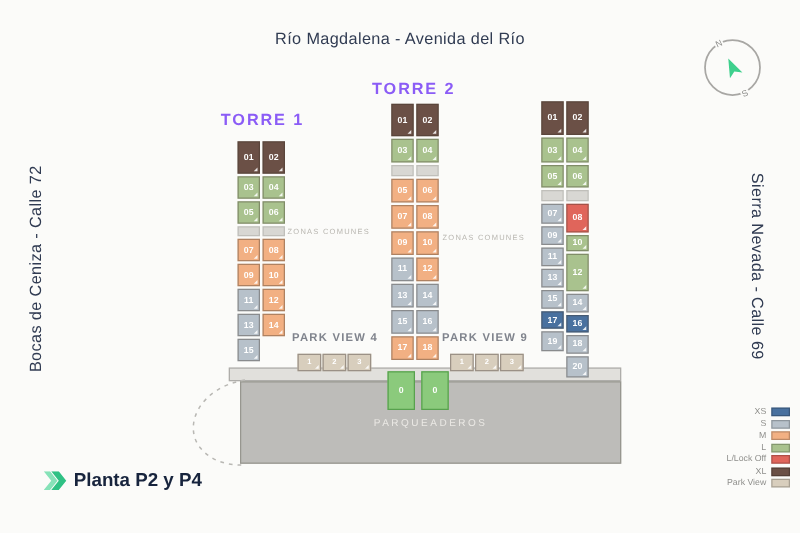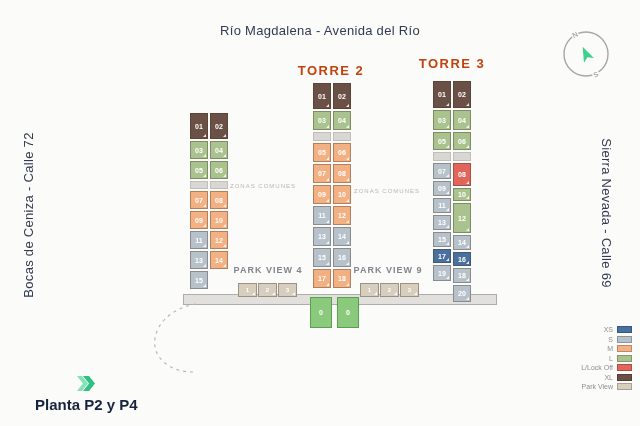--- a/index.html
+++ b/index.html
@@ -5,21 +5,21 @@
   html,body{margin:0;padding:0;}
   body{font-family:"Liberation Sans", sans-serif; background:#e8e8e6;}
   #stage{position:relative;width:640px;height:426px;background:#fbfbf9;overflow:hidden;}
 
   .street{position:absolute;color:#303b52;font-size:13px;letter-spacing:.3px;white-space:nowrap;}
   .street.top{left:0;right:0;top:23px;text-align:center;}
   .street.bottom{left:0;right:0;top:381px;text-align:center;}
   .street.left{left:28px;top:215px;transform:translate(-50%,-50%) rotate(-90deg);}
   .street.right{left:606px;top:213px;transform:translate(-50%,-50%) rotate(90deg);}
 
-  .tower-label{position:absolute;width:120px;text-align:center;color:#c2410c;
+  .tower-label{position:absolute;width:120px;text-align:center;color:#8b5cf6;
     font-size:13px;font-weight:bold;letter-spacing:1.5px;}
   #t1-label{left:150px;top:88px;} #t2-label{left:271px;top:63px;} #t3-label{left:392px;top:56px;}
 
   .tower-grid{position:absolute;display:flex;gap:2px;z-index:3;}
   #t1-grid{left:190px;top:113px;} #t2-grid{left:313px;top:83px;} #t3-grid{left:433px;top:81px;}
   .tcol{display:flex;flex-direction:column;gap:2px;width:18px;}
   .cell{box-sizing:border-box;position:relative;width:18px;display:flex;align-items:center;justify-content:center;}
   .unit{border:1px solid rgba(62,52,42,.38);color:#fff;font-size:7px;font-weight:bold;}
   .unit::after{content:"";position:absolute;right:1px;bottom:1px;width:0;height:0;
     border-left:3px solid transparent;border-bottom:3px solid rgba(255,255,255,.85);}
@@ -45,21 +45,21 @@
 
   .access{position:absolute;width:22px;height:31px;box-sizing:border-box;border:1px solid #58a14e;
     display:flex;align-items:center;justify-content:center;color:#fff;font-size:7px;font-weight:bold;z-index:4;}
   #access-1{left:310px;top:297px;} #access-2{left:337px;top:297px;}
 
   #legend{position:absolute;right:8px;top:326px;display:flex;flex-direction:column;gap:2.5px;align-items:flex-end;z-index:3;}
   .legend-row{display:flex;align-items:center;gap:4px;}
   .legend-text{color:#8f8f8c;font-size:7px;}
   .legend-swatch{width:15px;height:7px;box-sizing:border-box;border:1px solid rgba(0,0,0,.22);}
 
-  #plan-tag{position:absolute;left:35px;top:376px;display:flex;align-items:center;gap:5px;z-index:3;flex-direction:column;}
+  #plan-tag{position:absolute;left:35px;top:376px;display:flex;align-items:center;gap:5px;z-index:3;}
   #plan-tag span{color:#17243d;font-size:15px;font-weight:bold;}
 
   #compass{position:absolute;left:557px;top:26px;z-index:3;}
   .svg-overlay{position:absolute;left:0;top:0;z-index:2;pointer-events:none;}
 </style>
 </head>
 <body>
 
 <div id="stage">
 
@@ -69,22 +69,22 @@
 
   <svg id="compass" width="58" height="58" viewBox="0 0 58 58">
     <circle cx="29" cy="28" r="22" fill="none" stroke="#a8a7a4" stroke-width="1.4"></circle>
     <text x="19" y="11" font-size="7" fill="#8a8a88" stroke="#fbfbf9" stroke-width="3" paint-order="stroke" text-anchor="middle" transform="rotate(-25 19 11)">N</text>
     <text x="39" y="51" font-size="7" fill="#8a8a88" stroke="#fbfbf9" stroke-width="3" paint-order="stroke" text-anchor="middle" transform="rotate(-25 39 49)">S</text>
     <g transform="translate(29,28) rotate(-25)">
       <path d="M0,-8 L5.5,7 L0,3.5 L-5.5,7 Z" fill="#3ed08d"></path>
     </g>
   </svg>
 
+  <div class="tower-label" id="t1-label">TORRE 1</div>
   <div class="tower-label" id="t2-label">TORRE 2</div>
-  <div class="tower-label" id="t3-label">TORRE 3</div>
 
   <div class="tower-grid" id="t1-grid">
       <div class="tcol">
         <div class="cell unit" style="height: 26px; background: rgb(107, 80, 70);">01</div>
         <div class="cell unit" style="height: 18px; background: rgb(169, 194, 142);">03</div>
         <div class="cell unit" style="height: 18px; background: rgb(169, 194, 142);">05</div>
         <div class="cell gapcell" style="height: 8px;"></div>
         <div class="cell unit" style="height: 18px; background: rgb(242, 176, 131);">07</div>
         <div class="cell unit" style="height: 18px; background: rgb(242, 176, 131);">09</div>
         <div class="cell unit" style="height: 18px; background: rgb(183, 193, 202);">11</div>
@@ -167,20 +167,23 @@
       <div class="pv-cell" style="background: rgb(216, 206, 189);">3</div>
     </div>
   <div class="pv-label" id="pv2-label">PARK VIEW 9</div>
   <div class="pv-row" id="pv2-row">
       <div class="pv-cell" style="background: rgb(216, 206, 189);">1</div>
       <div class="pv-cell" style="background: rgb(216, 206, 189);">2</div>
       <div class="pv-cell" style="background: rgb(216, 206, 189);">3</div>
     </div>
 
   <div id="base-strip"></div>
+  <div id="parking">
+    <div id="parking-label">PARQUEADEROS</div>
+  </div>
 
   <div class="access" id="access-1" style="background: rgb(139, 202, 124);">0</div>
   <div class="access" id="access-2" style="background: rgb(139, 202, 124);">0</div>
 
   <svg class="svg-overlay" width="640" height="426" viewBox="0 0 640 426">
     <path d="M196,304 C160,310 146,340 160,358 C168,368 180,372 193,372" fill="none" stroke="#b9b8b4" stroke-width="1.2" stroke-dasharray="3,4"></path>
   </svg>
 
   <div id="legend">
       <div class="legend-row">

